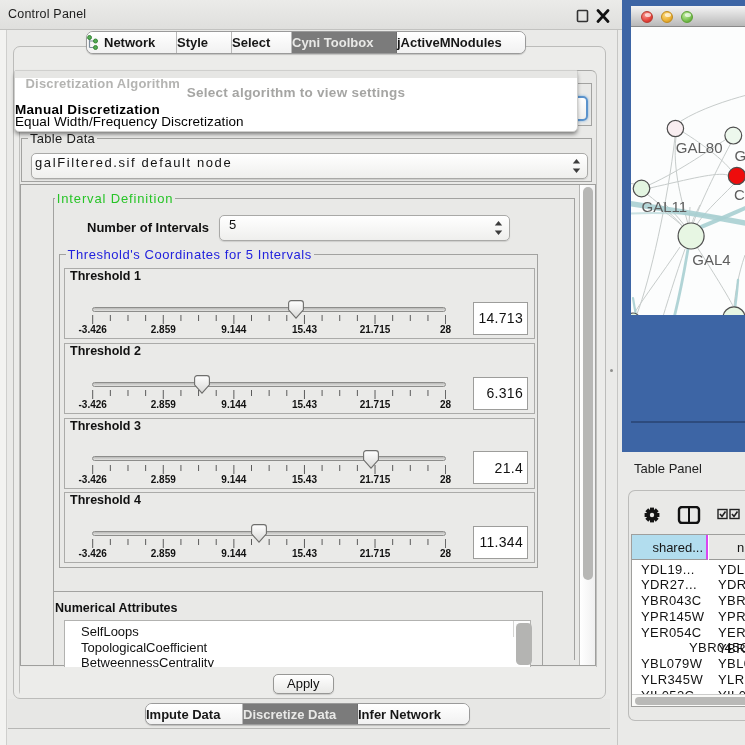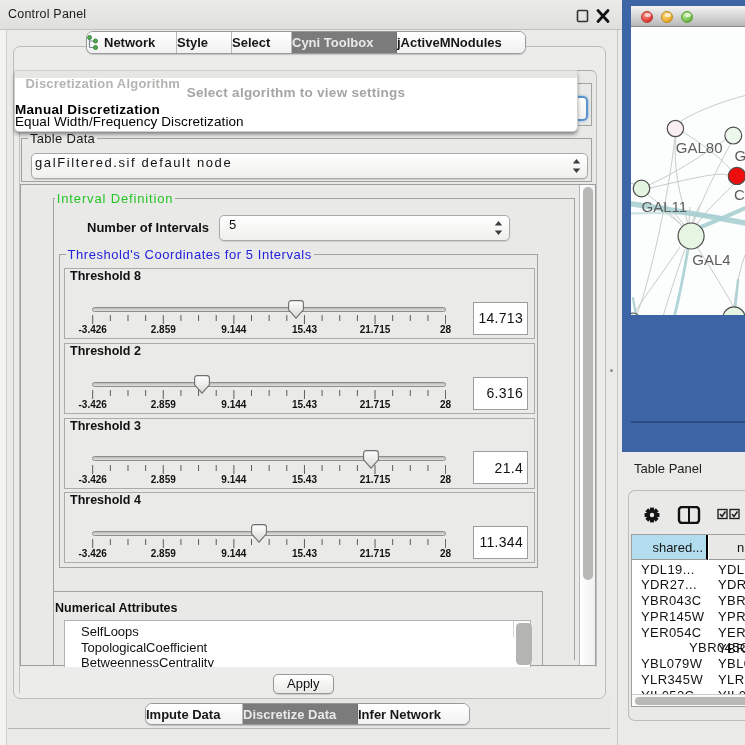--- a/index.html
+++ b/index.html
@@ -143,21 +143,21 @@
         <path d="M4.5 0 L8.2 4.6 H0.8 Z" fill="#3c3c3c"></path>
         <path d="M4.5 14 L8.2 9.4 H0.8 Z" fill="#3c3c3c"></path>
       </svg>
   </div>
 
   <div class="gbox" style="left:38px; top:69px; width:479px; height:314px;"></div>
   <div class="gtitle" style="left:44.5px; top:62px; color:#2222dd; letter-spacing:0.55px;">Threshold's Coordinates for 5 Intervals</div>
 
   <div id="tpanels">
       <div class="tpanel" style="top:83px">
-    <div class="lab">Threshold 8</div>
+    <div class="lab">Threshold 1</div>
     <div class="track"></div>
     <svg class="thumb" style="left:223.3929007827913px" width="16" height="19" viewBox="0 0 16 19">
     <defs>
             <linearGradient id="tg0" x1="0" y1="0" x2="0" y2="1">
               <stop offset="0" stop-color="#ffffff"></stop>
               <stop offset="1" stop-color="#d8d8d6"></stop>
             </linearGradient>
           </defs>
     <path d="M3.2 0.6 H12.8 A2.6 2.6 0 0 1 15.4 3.2 V9.8 L8 18.2 L0.6 9.8 V3.2 A2.6 2.6 0 0 1 3.2 0.6 Z" fill="url(#tg0)" stroke="#6e6e6c" stroke-width="1.1"></path>
   </svg>
@@ -459,21 +459,21 @@
   </g>
   <g stroke="#222" fill="none" stroke-width="1.4">
     <rect x="74" y="3.5" width="9" height="9"></rect>
     <rect x="86" y="3.5" width="9" height="9"></rect>
     <path d="M76 8 l2 2.5 3.5 -5" stroke-width="1.6"></path>
     <path d="M88 8 l2 2.5 3.5 -5" stroke-width="1.6"></path>
   </g>
 </svg>
 
 <div class="abs" id="thetable">
-  <div class="hcell" style="left:0; width:76px; background:#b2ddee; border-right:2px solid #000000; border-bottom:1px solid #9a9a98; text-align:right; padding-right:3px; line-height:25px;">shared...</div>
+  <div class="hcell" style="left:0; width:76px; background:#b2ddee; border-right:2px solid #d946ef; border-bottom:1px solid #9a9a98; text-align:right; padding-right:3px; line-height:25px;">shared...</div>
   <div class="hcell" style="left:77px; width:37px; background:#e8e8e6; border-bottom:1px solid #9a9a98; line-height:25px; padding-left:28px;">n</div>
   <div id="rows">
       <div class="trow" style="left:9px; top:26.5px;">YDL19...</div>
       <div class="trow" style="left:86px; top:26.5px;">YDL1</div>
       <div class="trow" style="left:9px; top:42.3px;">YDR27...</div>
       <div class="trow" style="left:86px; top:42.3px;">YDR2</div>
       <div class="trow" style="left:9px; top:58.1px;">YBR043C</div>
       <div class="trow" style="left:86px; top:58.1px;">YBR0</div>
       <div class="trow" style="left:9px; top:73.9px;">YPR145W</div>
       <div class="trow" style="left:86px; top:73.9px;">YPR1</div>

